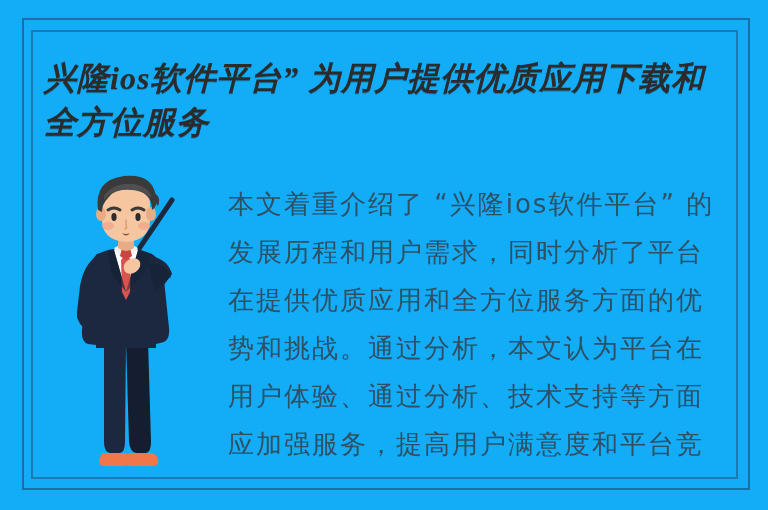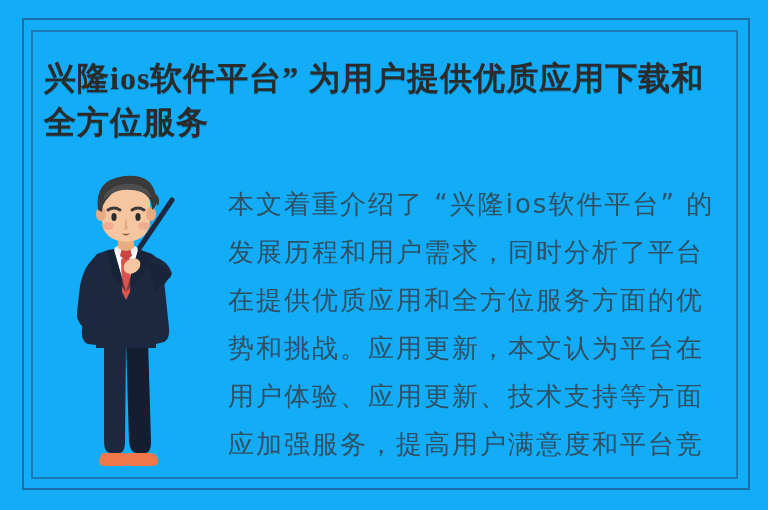--- a/index.html
+++ b/index.html
@@ -45,20 +45,21 @@
   }
 
   
   #title {
     position: absolute;
     left: 44px;
     top: 56px;
     width: 686px;
     color: #2b2b2b;
     font-family: "Liberation Serif", "DejaVu Serif", serif;
+    font-style: italic;
     font-weight: bold;
     font-size: 32px;
     line-height: 44px;
     letter-spacing: 1px;
     text-shadow: 0 1px 0 rgba(0,0,0,0.25);
     white-space: pre-wrap;
   }
 
   
   #illustration {
@@ -157,15 +158,15 @@
 
       <ellipse cx="56" cy="56" rx="6" ry="4" fill="#f0a68c" opacity="0.8"></ellipse>
       <ellipse cx="92" cy="56" rx="6" ry="4" fill="#f0a68c" opacity="0.8"></ellipse>
 
       <path d="M74 50 L74 57 Q76 58 73 59" stroke="#e09f78" stroke-width="1.6" fill="none" stroke-linecap="round"></path>
 
       <path d="M70 63 Q74 68 78 63 Q74 65 70 63 Z" fill="#8a4b3a"></path>
     </svg>
   </div>
 
-  <div id="body-copy">本文着重介绍了 “兴隆ios软件平台” 的发展历程和用户需求，同时分析了平台在提供优质应用和全方位服务方面的优势和挑战。应用更新，本文认为平台在用户体验、应用更新、技术支持等方面应加强服务，提高用户满意度和平台竞</div>
+  <div id="body-copy">本文着重介绍了 “兴隆ios软件平台” 的发展历程和用户需求，同时分析了平台在提供优质应用和全方位服务方面的优势和挑战。通过分析，本文认为平台在用户体验、通过分析、技术支持等方面应加强服务，提高用户满意度和平台竞</div>
 
 </div>
 
 </body></html>

